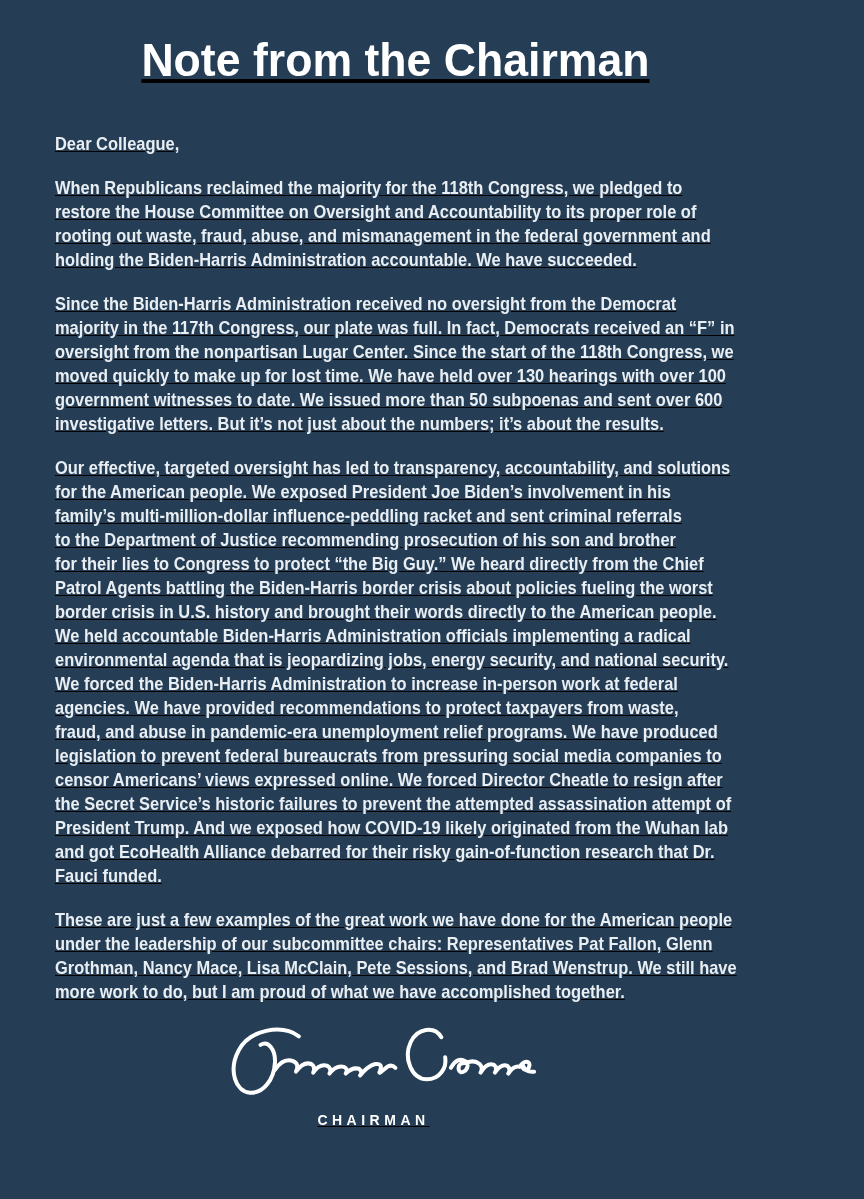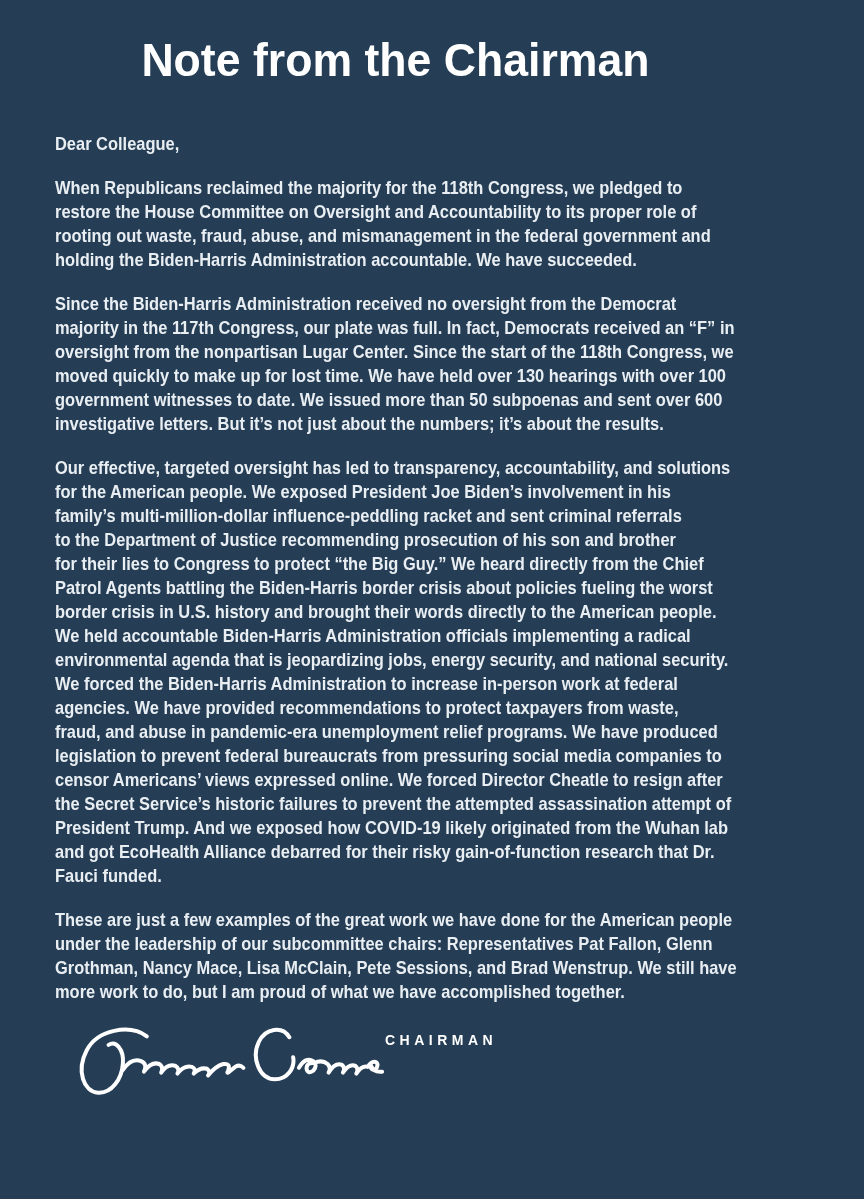--- a/index.html
+++ b/index.html
@@ -9,20 +9,21 @@
     overflow: hidden;
     font-family: "Liberation Sans", sans-serif;
   }
   .page {
     position: relative;
     width: 780px; height: 1199px;
     background: #253e55;
     box-sizing: border-box;
     padding: 34px 44px 0 55px;
     overflow: hidden;
+    text-decoration: underline;
   }
   .page-title {
     color: #ffffff;
     font-size: 46px;
     font-weight: 700;
     line-height: 52px;
     text-align: center;
     letter-spacing: 0px;
     margin: 0 0 46px 0;
     transform: scaleX(0.97);
@@ -34,21 +35,22 @@
     font-weight: 700;
     line-height: 24px;
     margin: 0 0 20px 0;
     white-space: pre;
     transform: scaleX(0.865);
     transform-origin: 0 0;
     letter-spacing: 0px;
   }
   .signature-block {
     display: flex;
-    align-items: flex-start;
+    flex-direction: column;
+    align-items: center;
     padding-right: 48px;
     margin-top: 14px;
   }
   .signature-script {
     width: 330px;
     height: 80px;
     display: block;
   }
   .chairman-title {
     color: #ffffff;

